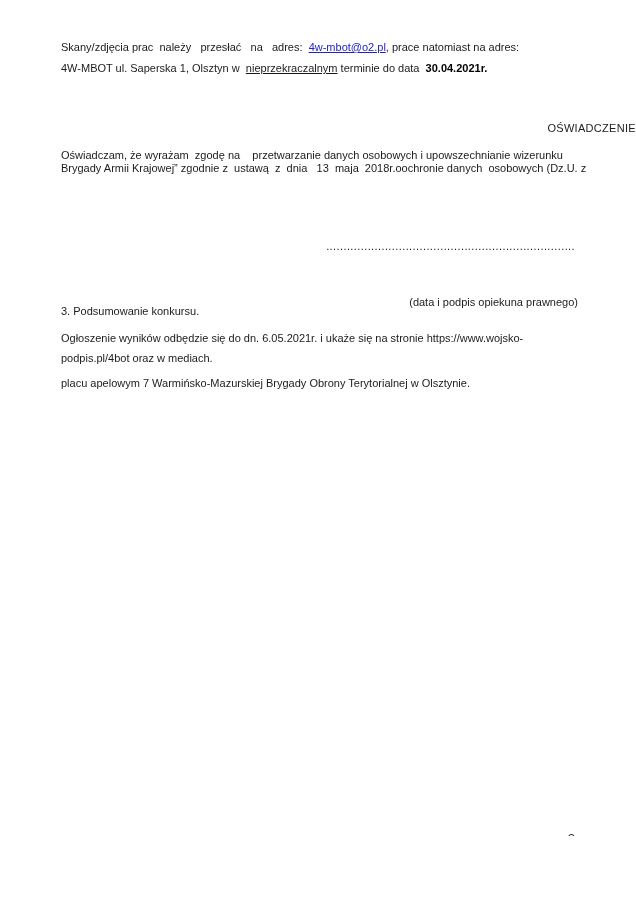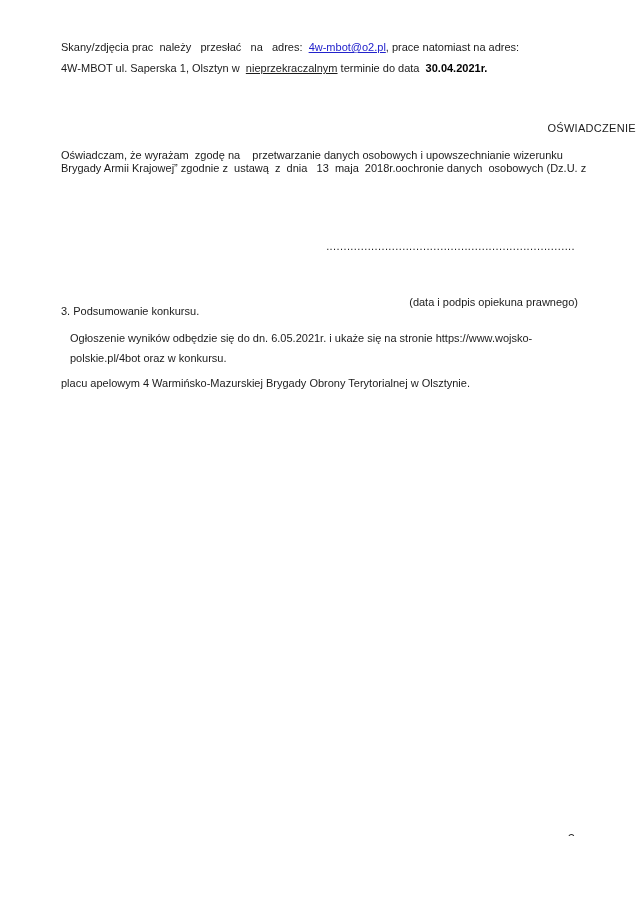--- a/index.html
+++ b/index.html
@@ -63,21 +63,20 @@
     position: absolute;
     left: 61px;
     top: 305px;
     white-space: pre;
   }
   .para-results {
     position: absolute;
     left: 61px;
     top: 329px;
     line-height: 19.5px;
-    margin-left: 9px;
   }
   .para-awards {
     position: absolute;
     left: 61px;
     top: 373px;
     line-height: 20px;
   }
 
   .page-number {
     position: absolute;
@@ -120,24 +119,24 @@
     <div class="line">Brygady Armii Krajowej” zgodnie z  ustawą  z  dnia   13  maja  2018r.oochronie danych  osobowych (Dz.U. z</div>
   </div>
 
   <div class="sig-dots">........................................................................</div>
   <div class="sig-caption">(data i podpis opiekuna prawnego)</div>
 
   <div class="summary-heading">3. Podsumowanie konkursu.</div>
 
   <div class="para-results">
     <div class="line">Ogłoszenie wyników odbędzie się do dn. 6.05.2021r. i ukaże się na stronie https://www.wojsko-</div>
-    <div class="line">polskie.pl/4bot oraz w konkursu.</div>
+    <div class="line">podpis.pl/4bot oraz w mediach.</div>
   </div>
 
   <div class="para-awards">
-    <div class="line">placu apelowym 4 Warmińsko-Mazurskiej Brygady Obrony Terytorialnej w Olsztynie.</div>
+    <div class="line">placu apelowym 7 Warmińsko-Mazurskiej Brygady Obrony Terytorialnej w Olsztynie.</div>
   </div>
 
   <div class="page-number">2</div>
 
   <div class="watermark">NetGazeta WWW.GLOSPASLEKA.PL</div>
 
 </div>
 
 </body></html>

